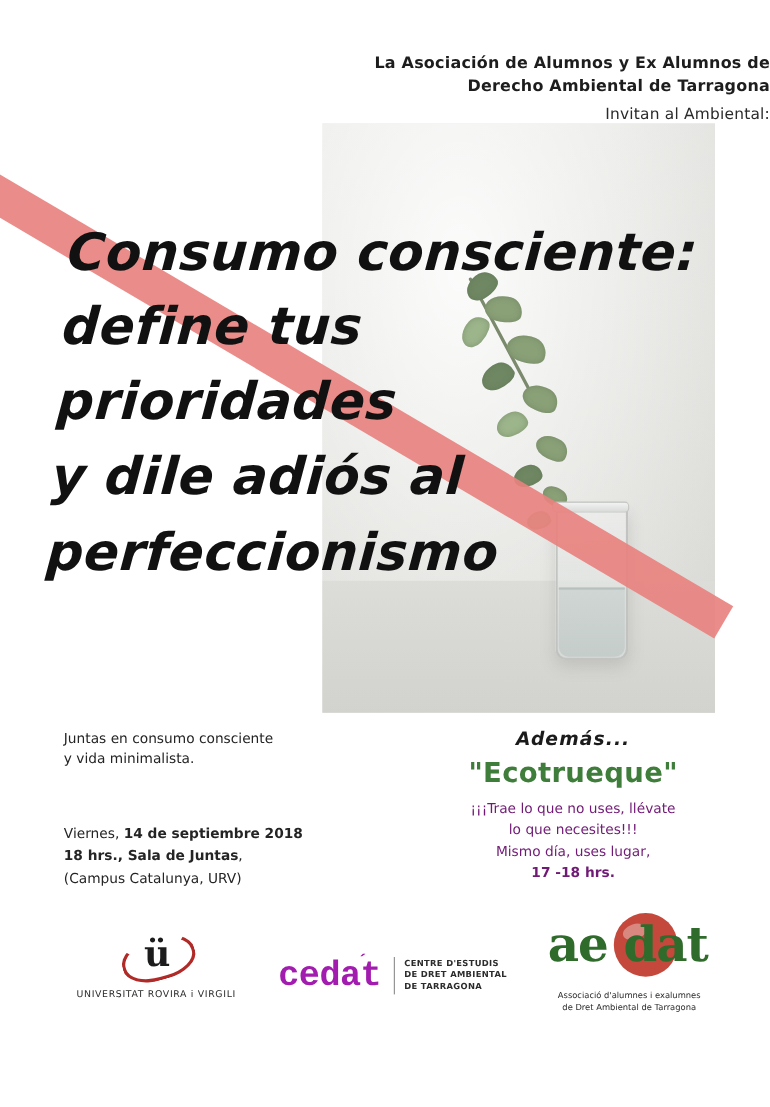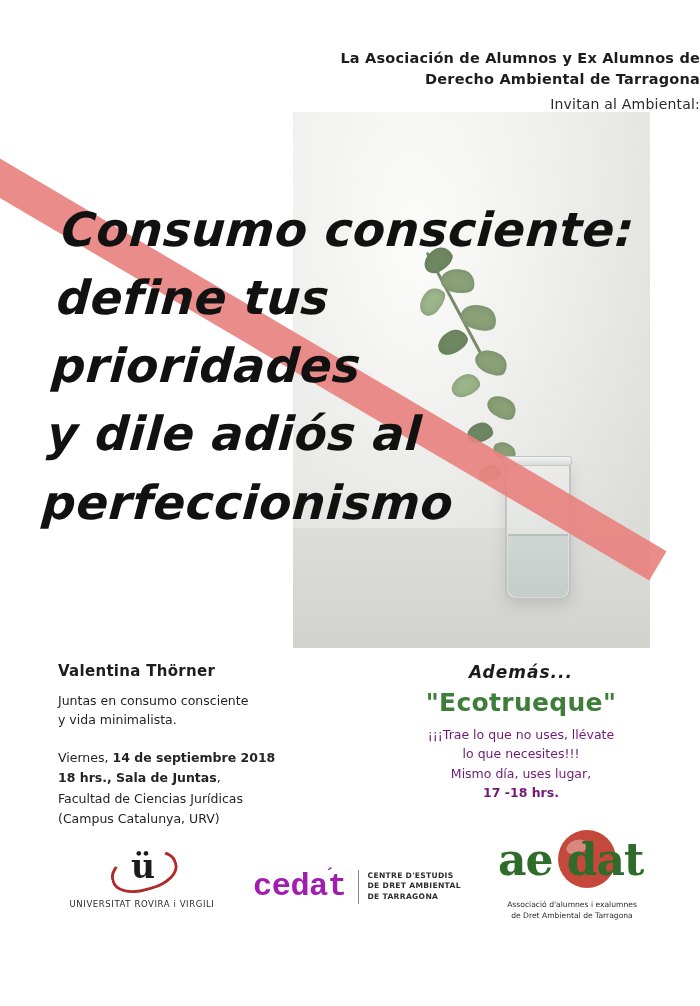--- a/index.html
+++ b/index.html
@@ -391,35 +391,33 @@
 
 <div class="title">
   <span class="tl">Consumo consciente:</span>
   <span class="tl">define tus</span>
   <span class="tl">prioridades</span>
   <span class="tl">y dile adiós al</span>
   <span class="tl">perfeccionismo</span>
 </div>
 
 <div class="speaker">
-  <div class="name">Valentina Thörner</div>
   <div class="role">
     <span>Juntas en consumo consciente</span><br>
     <span>y vida minimalista.</span>
   </div>
 </div>
 
 <div class="details">
   <div>
     <span>Viernes, </span><b>14 de septiembre 2018</b>
   </div>
   <div>
     <b>18 hrs., Sala de Juntas</b><span>,</span>
   </div>
-  <div>Facultad de Ciencias Jurídicas</div>
   <div>(Campus Catalunya, URV)</div>
 </div>
 
 <div class="eco">
   <div class="ademas">Además...</div>
   <div class="word">"Ecotrueque"</div>
   <div class="sub">
     <span>¡¡¡Trae lo que no uses, llévate</span><br>
     <span>lo que necesites!!!</span><br>
     <span>Mismo día, uses lugar,</span><br>

